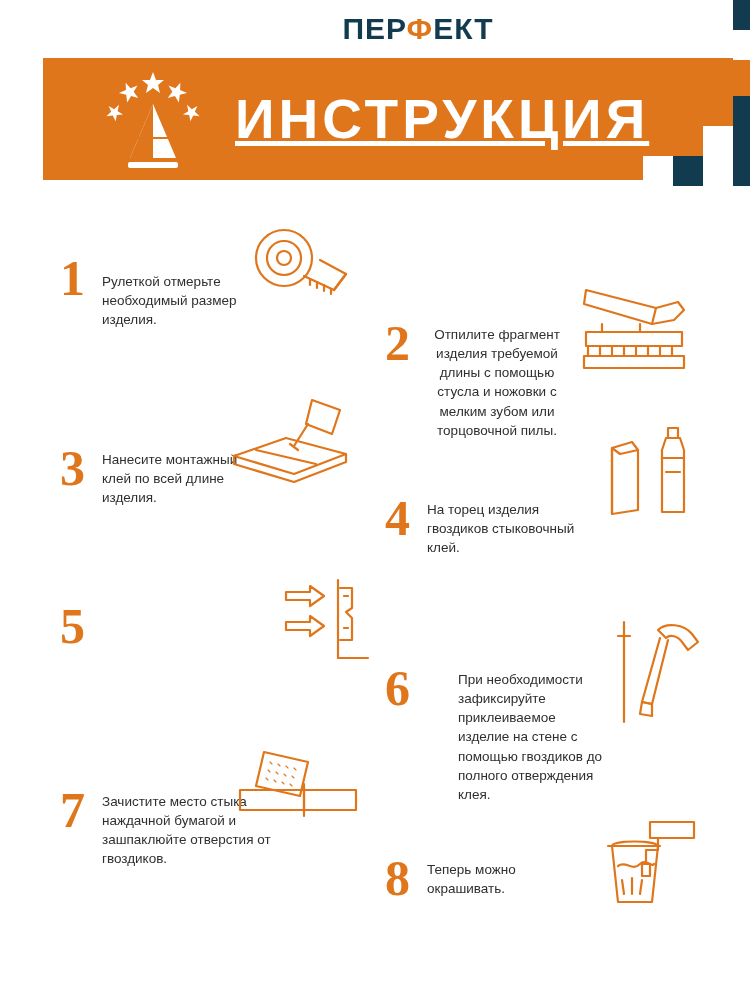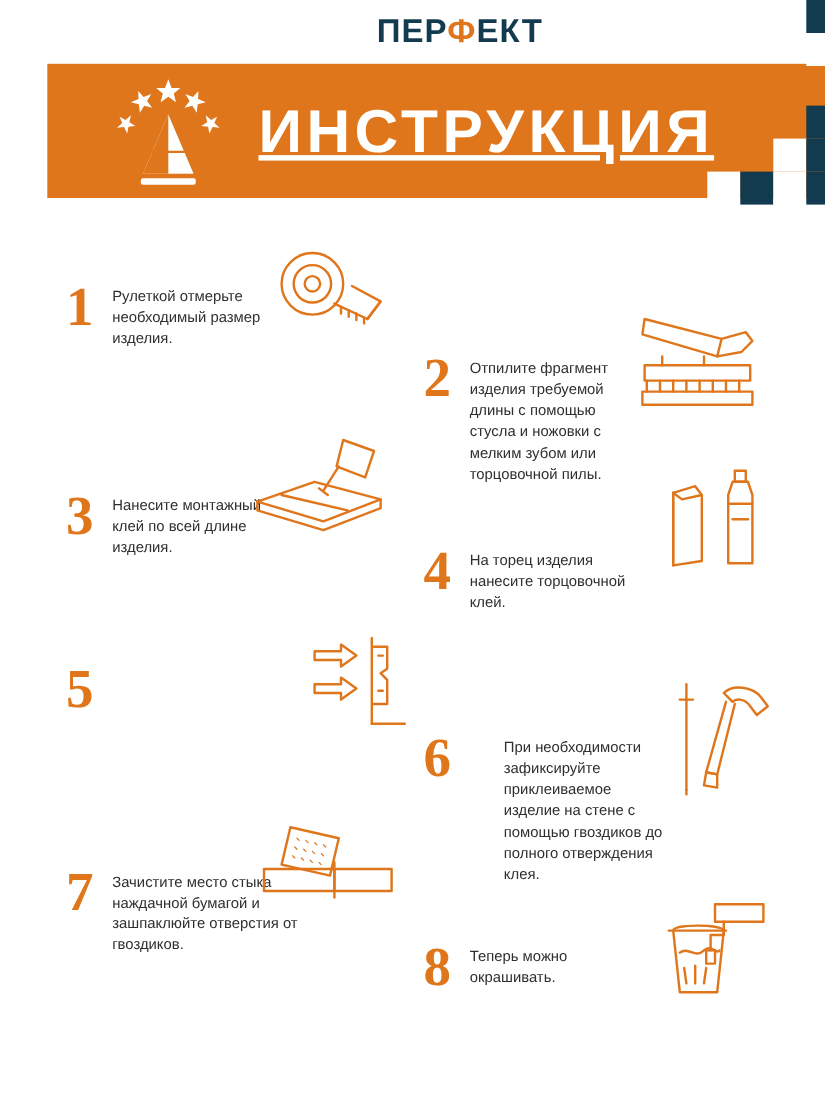--- a/index.html
+++ b/index.html
@@ -162,36 +162,36 @@
         <path d="M40 70 L70 70"></path>
       </g>
     </svg>
   </div>
 </div>
 
 <div class="steps">
 
   <div class="step" style="left:60px;top:60px;width:200px;">
     <div class="num">1</div>
-    <div class="txt" style="width:150px;">Рулеткой отмерьте необходимый размер изделия.</div>
+    <div class="txt" style="width:150px;margin-top:12px;">Рулеткой отмерьте необходимый размер изделия.</div>
   </div>
   <div class="icon-wrap" style="left:248px;top:28px;">
     <svg width="110" height="80" viewBox="0 0 110 80" fill="none" stroke="#e0761b" stroke-width="2.2" stroke-linejoin="round" stroke-linecap="round">
       <circle cx="36" cy="34" r="28"></circle>
       <circle cx="36" cy="34" r="17"></circle>
       <circle cx="36" cy="34" r="7"></circle>
       <path d="M56 52 L86 66 L98 50 L72 36"></path>
       <path d="M62 55 L62 61 M69 58 L69 64 M76 61 L76 67 M83 65 L83 70"></path>
       <path d="M86 66 L98 50"></path>
     </svg>
   </div>
 
   <div class="step" style="left:385px;top:125px;width:210px;">
     <div class="num">2</div>
-    <div class="txt" style="width:140px;">Отпилите фрагмент изделия требуемой длины с помощью стусла и ножовки с мелким зубом или торцовочной пилы.</div>
+    <div class="txt" style="width:140px;text-align:center;">Отпилите фрагмент изделия требуемой длины с помощью стусла и ножовки с мелким зубом или торцовочной пилы.</div>
   </div>
   <div class="icon-wrap" style="left:578px;top:88px;">
     <svg width="120" height="100" viewBox="0 0 120 100" fill="none" stroke="#e0761b" stroke-width="2.2" stroke-linejoin="round" stroke-linecap="round">
       <path d="M8 6 L78 24 L74 40 L6 20 Z"></path>
       <path d="M78 24 L100 18 L106 26 L96 36 L74 40"></path>
       <path d="M8 48 L104 48 L104 62 L8 62 Z"></path>
       <path d="M10 62 L10 72 M22 62 L22 72 M34 62 L34 72 M46 62 L46 72 M58 62 L58 72 M70 62 L70 72 M82 62 L82 72 M94 62 L94 72"></path>
       <path d="M6 72 L106 72 L106 84 L6 84 Z"></path>
       <path d="M24 48 L24 40 M62 48 L62 40"></path>
     </svg>
@@ -207,21 +207,21 @@
       <path d="M80 30 L66 52"></path>
       <path d="M62 50 L70 56"></path>
       <path d="M6 62 L58 44 L118 60 L66 80 Z"></path>
       <path d="M6 62 L6 70 L66 88 L118 68 L118 60"></path>
       <path d="M28 56 L88 70"></path>
     </svg>
   </div>
 
   <div class="step" style="left:385px;top:300px;width:210px;">
     <div class="num">4</div>
-    <div class="txt" style="width:150px;">На торец изделия нанесите торцовочной клей.</div>
+    <div class="txt" style="width:150px;">На торец изделия гвоздиков стыковочный клей.</div>
   </div>
   <div class="icon-wrap" style="left:598px;top:228px;">
     <svg width="110" height="95" viewBox="0 0 110 95" fill="none" stroke="#e0761b" stroke-width="2.2" stroke-linejoin="round" stroke-linecap="round">
       <path d="M14 24 L34 18 L40 26 L40 86 L14 90 Z"></path>
       <path d="M14 24 L14 90"></path>
       <path d="M40 26 L22 30 L14 24"></path>
       <path d="M70 4 L80 4 L80 14 L70 14 Z"></path>
       <path d="M68 14 L82 14 L86 26 L86 88 L64 88 L64 26 Z"></path>
       <path d="M64 34 L86 34"></path>
       <path d="M68 48 L82 48"></path>

